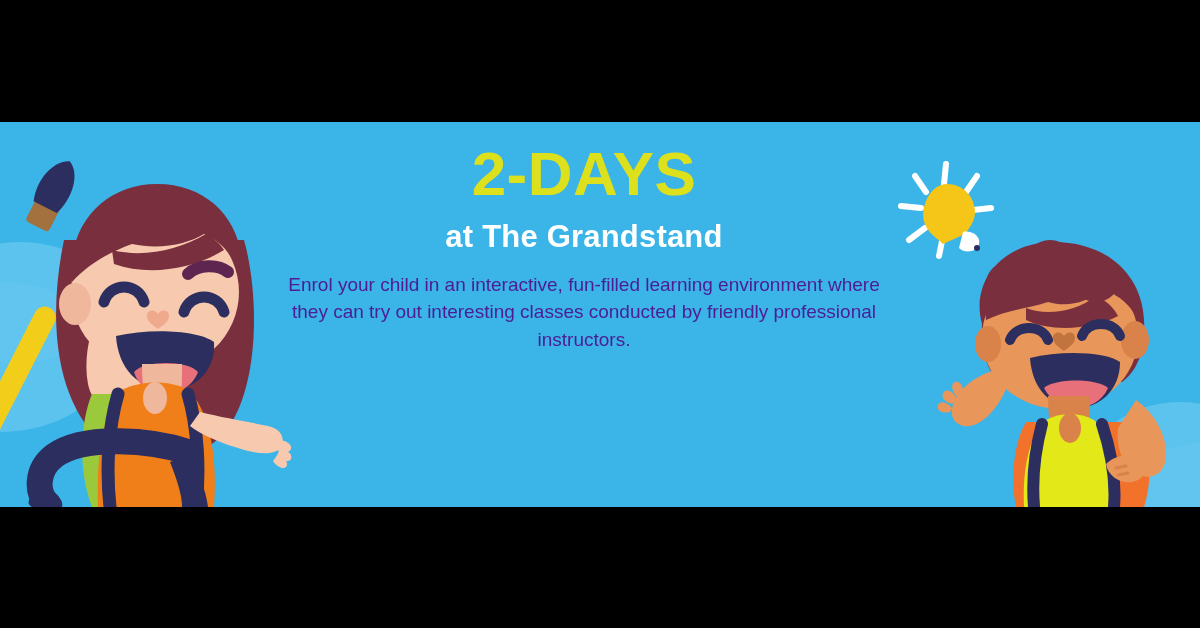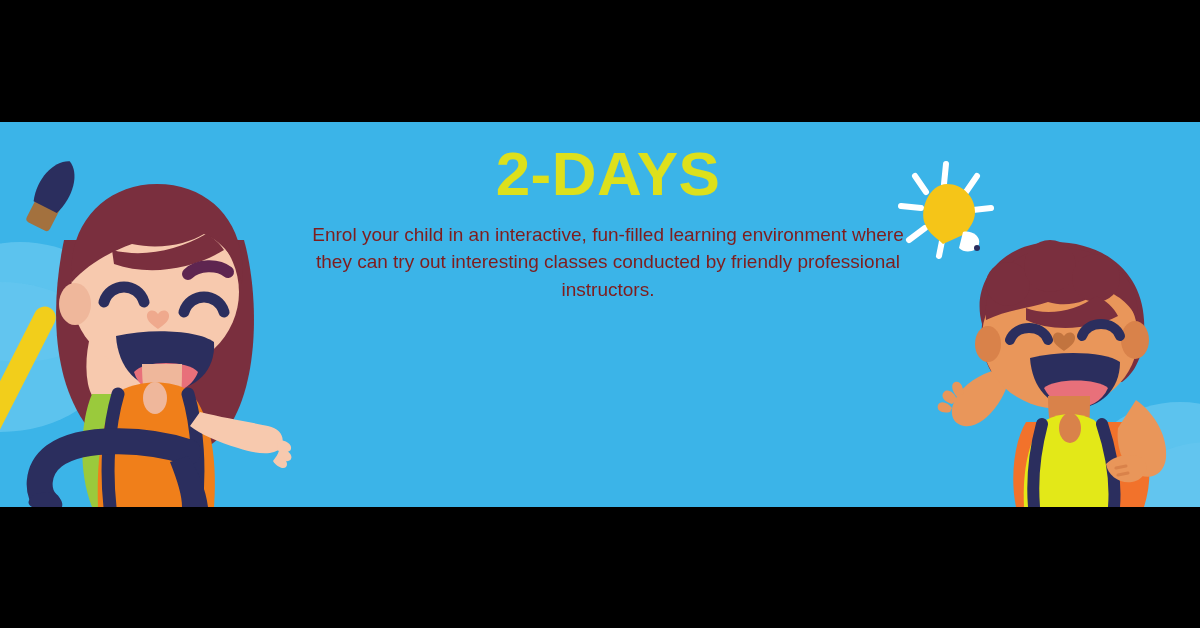--- a/index.html
+++ b/index.html
@@ -48,21 +48,21 @@
     opacity: .85;
   }
   .cloud-left-a { left: -70px; top: 120px; width: 180px; height: 120px; }
   .cloud-left-b { left: -110px; top: 160px; width: 220px; height: 150px; }
   .cloud-right-a { left: 1085px; top: 280px; width: 190px; height: 150px; }
   .cloud-right-b { left: 1120px; top: 320px; width: 180px; height: 130px; }
 
   
   #text-block {
     position: absolute;
-    left: 308px;
+    left: 284px;
     top: 22px;
     width: 600px;
     text-align: center;
     z-index: 40;
   }
   .headline {
     color: #DDE01C;
     font-weight: bold;
     font-size: 62px;
     line-height: 0.98;
@@ -71,21 +71,21 @@
   }
   .headline .line2 { display: block; font-size: 62px; }
   .subtitle {
     color: #FFFFFF;
     font-weight: bold;
     font-size: 31px;
     margin: 14px 0 0 0;
     letter-spacing: .2px;
   }
   .body-copy {
-    color: #7f1d1d;
+    color: #4c1d95;
     font-size: 19px;
     line-height: 1.45;
     margin: 16px 0 0 0;
     font-weight: normal;
   }
 
   
   #lightbulb {
     position: absolute;
     left: 893px;
@@ -269,17 +269,18 @@
           <line x1="186" y1="236" x2="196" y2="234"></line>
           <line x1="188" y1="243" x2="198" y2="241"></line>
         </g>
       </svg>
     </div>
 
     <div id="text-block">
       <h1 class="headline">
         <span>2-DAYS</span>
       </h1>
+      <div class="subtitle">at The Grandstand</div>
       <p class="body-copy">Enrol your child in an interactive, fun-filled learning environment where they can try out interesting classes conducted by friendly professional instructors.</p>
     </div>
 
   </div>
 </div>
 
 </body></html>

